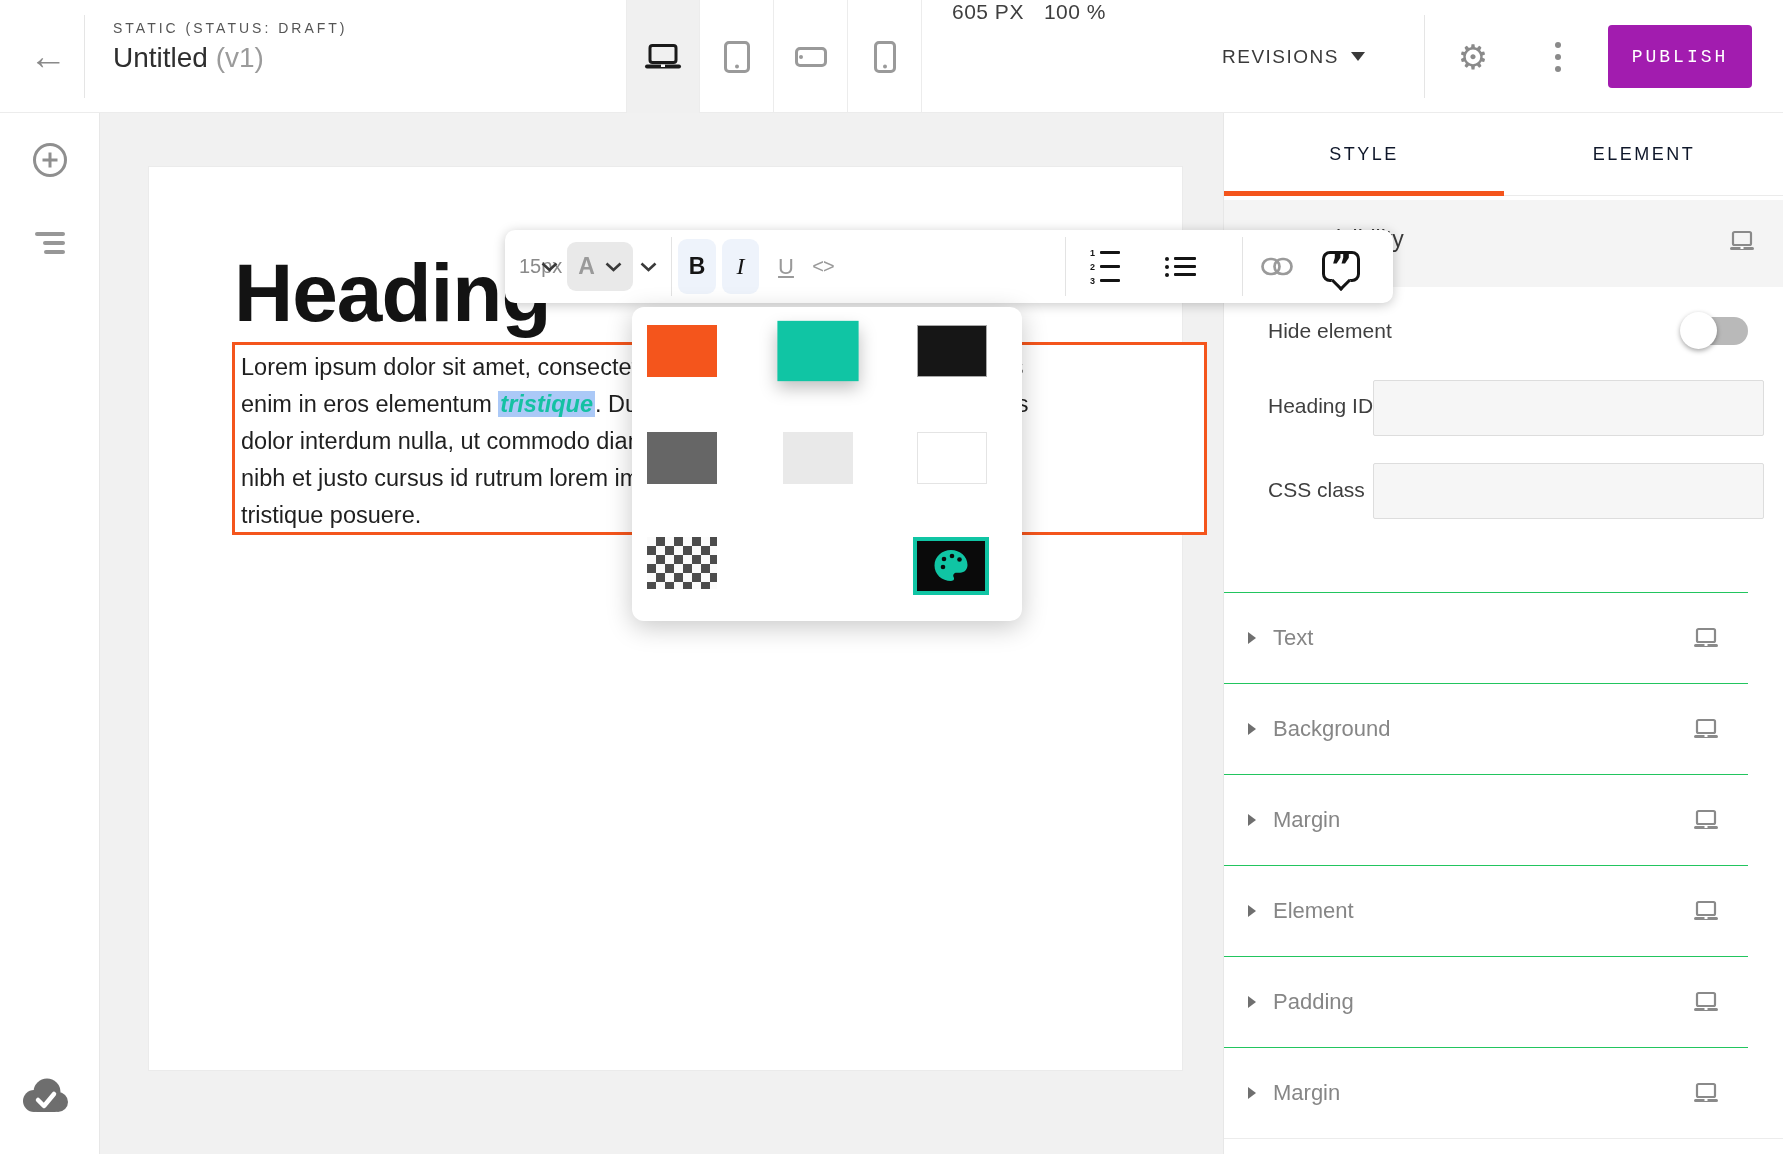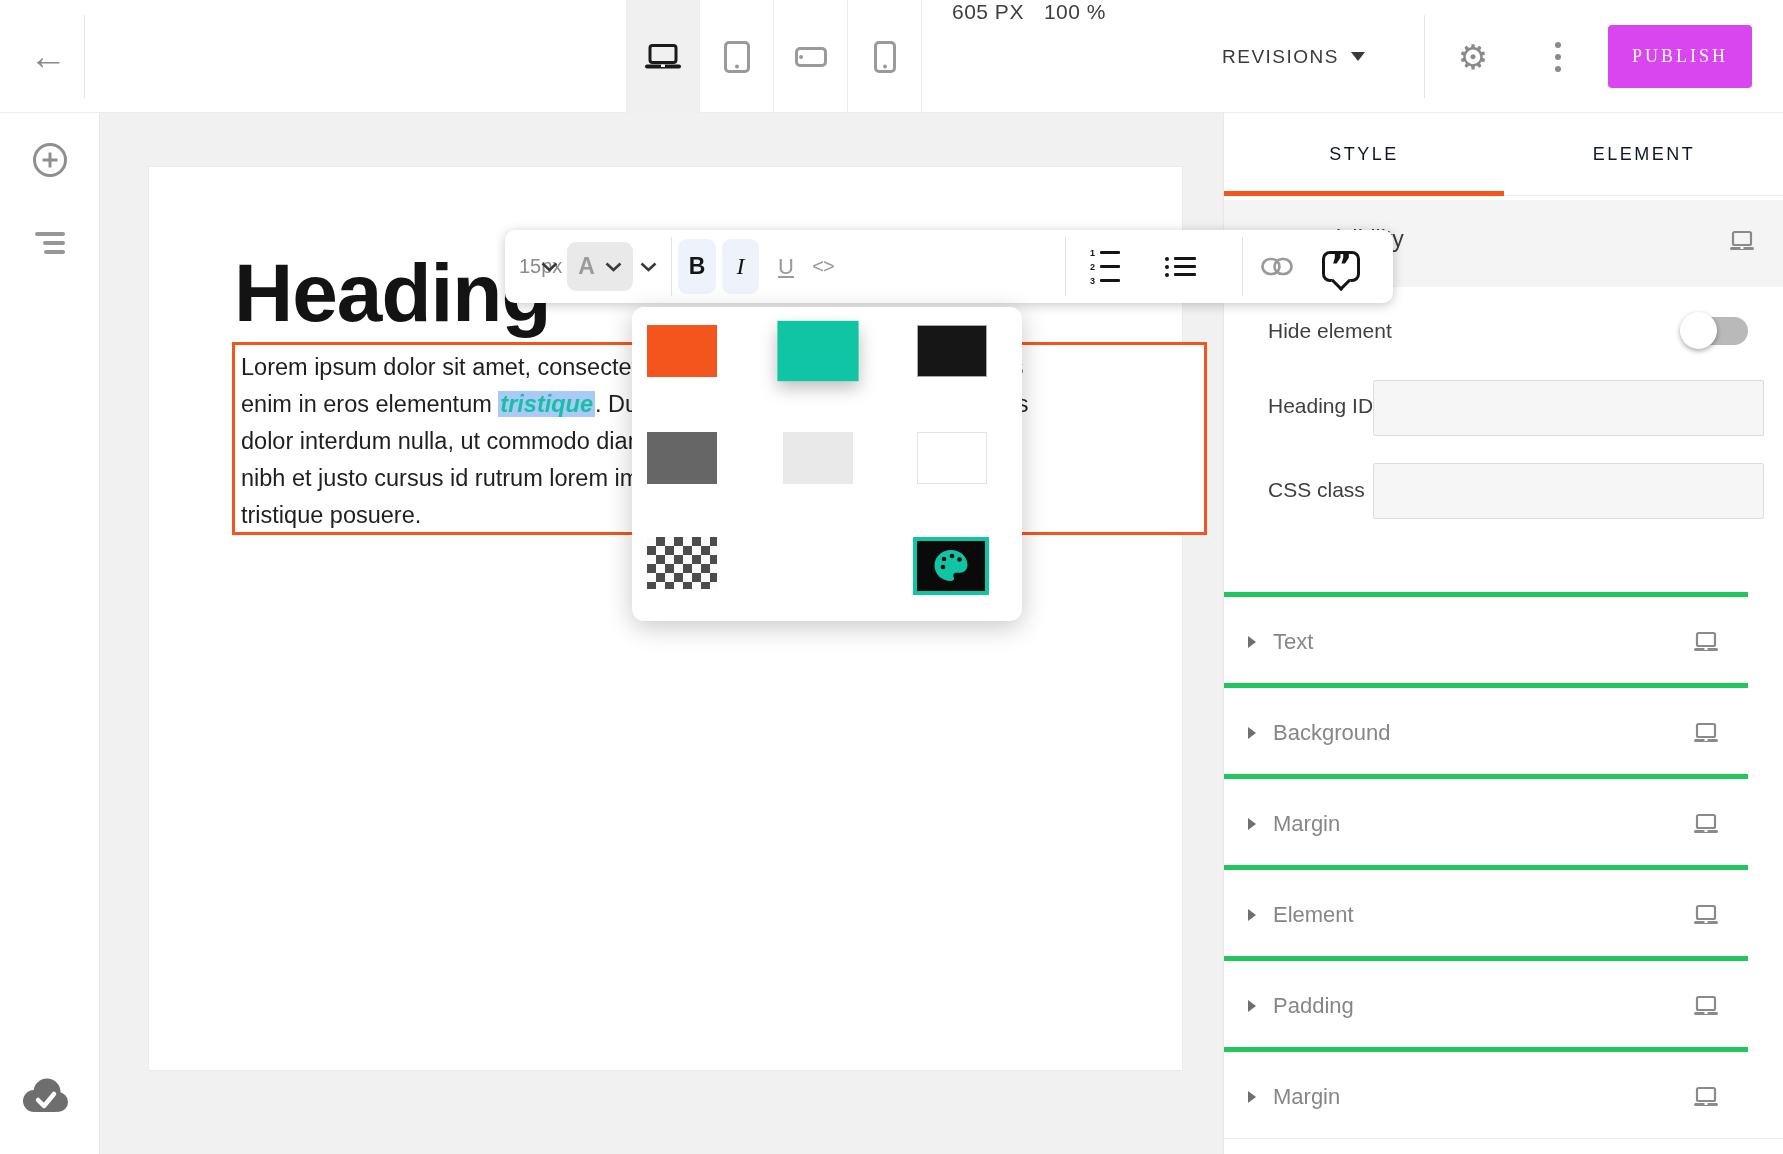--- a/index.html
+++ b/index.html
@@ -28,24 +28,24 @@
   .revisions { position:absolute; left:1222px; top:0; height:113px; display:flex; align-items:center;
                gap:12px; font-size:19px; letter-spacing:1.5px; color:#3a3a3a; cursor:pointer; }
   .caret-down { width:0; height:0; border-left:7px solid transparent; border-right:7px solid transparent;
                 border-top:9px solid #3a3a3a; }
   .gear-btn { position:absolute; left:1448px; top:0; width:50px; height:113px; display:flex;
               align-items:center; justify-content:center; font-size:34px; color:#8a8a8a;
               font-family:"DejaVu Sans", sans-serif; cursor:pointer; }
   .kebab-btn { position:absolute; left:1540px; top:0; width:36px; height:113px; display:flex;
                flex-direction:column; align-items:center; justify-content:center; gap:6px; cursor:pointer; }
   .kebab-btn i { width:6px; height:6px; border-radius:50%; background:#8a8a8a; }
-  .publish-btn { position:absolute; left:1608px; top:25px; width:144px; height:63px; background:#d946ef;
+  .publish-btn { position:absolute; left:1608px; top:25px; width:144px; height:63px; background:#a21caf;
                  color:#fff; font-size:18px; letter-spacing:3px; border:none; border-radius:4px;
                  display:flex; align-items:center; justify-content:center; cursor:pointer;
-                 font-family:Liberation Serif, serif; }
+                 font-family:Liberation Mono, monospace; }
 
   
   .left-rail { position:absolute; left:0; top:113px; width:100px; height:1041px; background:#fff;
                border-right:1px solid #e7e7e7; z-index:5; }
   .rail-btn { position:absolute; left:0; width:100px; height:70px; display:flex; align-items:center;
               justify-content:center; cursor:pointer; }
   .lines-icon { display:flex; flex-direction:column; gap:5px; align-items:flex-end; }
   .lines-icon i { display:block; height:4px; background:#979797; border-radius:2px; }
   .lines-icon i:nth-child(1){ width:30px; }
   .lines-icon i:nth-child(2){ width:22px; }
@@ -127,40 +127,47 @@
   .row-screen-icon { position:absolute; right:28px; top:30px; }
   .field-label { position:absolute; left:44px; font-size:21px; color:#3f3f3f; }
   .toggle { position:absolute; left:460px; top:204px; width:64px; height:28px; background:#b9b9b9;
             border-radius:14px; cursor:pointer; }
   .toggle .knob { position:absolute; left:-4px; top:-5px; width:37px; height:37px; background:#fff;
                   border-radius:50%; box-shadow:0 2px 5px rgba(0,0,0,.35); }
   .tinput { position:absolute; left:149px; width:391px; height:56px; background:#f6f6f6;
             border:1px solid #ddd; border-radius:2px; font-size:20px; padding:0 12px;
             font-family:"Liberation Sans", sans-serif; color:#333; }
   .acc-rows { position:absolute; left:0; top:479px; width:560px; }
-  .acc-row { position:relative; width:524px; height:91px; border-top:5px solid #22c55e; cursor:pointer; }
+  .acc-row { position:relative; width:524px; height:91px; border-top:1px solid #22c55e; cursor:pointer; }
   .acc-row .caret-r { position:absolute; left:24px; top:39px; width:0; height:0;
                       border-top:6px solid transparent; border-bottom:6px solid transparent;
                       border-left:8px solid #6f6f6f; }
   .acc-row .acc-label { position:absolute; left:49px; top:32px; font-size:22px; color:#868686; }
   .acc-row .row-screen-icon { top:34px; }
   .acc-bottom { border-top:1px solid #ececec; }
 
   .cloud-btn { position:absolute; left:20px; top:963px; cursor:pointer; }
 </style>
 </head>
 <body>
 
 <div id="app">
 
   <div class="topbar">
     <div class="back-btn">
       <span>←</span>
     </div>
     <div class="tb-divider" style="left:84px"></div>
+    <div class="title-block">
+      <div class="kicker">STATIC (STATUS: DRAFT)</div>
+      <div class="doc-title">
+        <span>Untitled</span>
+        <span class="ver">(v1)</span>
+      </div>
+    </div>
 
     <div class="device-group">
       <div class="device-btn first active">
         <svg width="40" height="27" viewBox="0 0 40 27">
           <rect x="7" y="2.5" width="26" height="17" rx="2.5" fill="none" stroke="#1a1a1a" stroke-width="3"></rect>
           <rect x="2" y="21.5" width="36" height="4" rx="2" fill="#1a1a1a"></rect>
           <rect x="18" y="21.5" width="4" height="2.5" fill="#fff"></rect>
         </svg>
       </div>
       <div class="device-btn">

